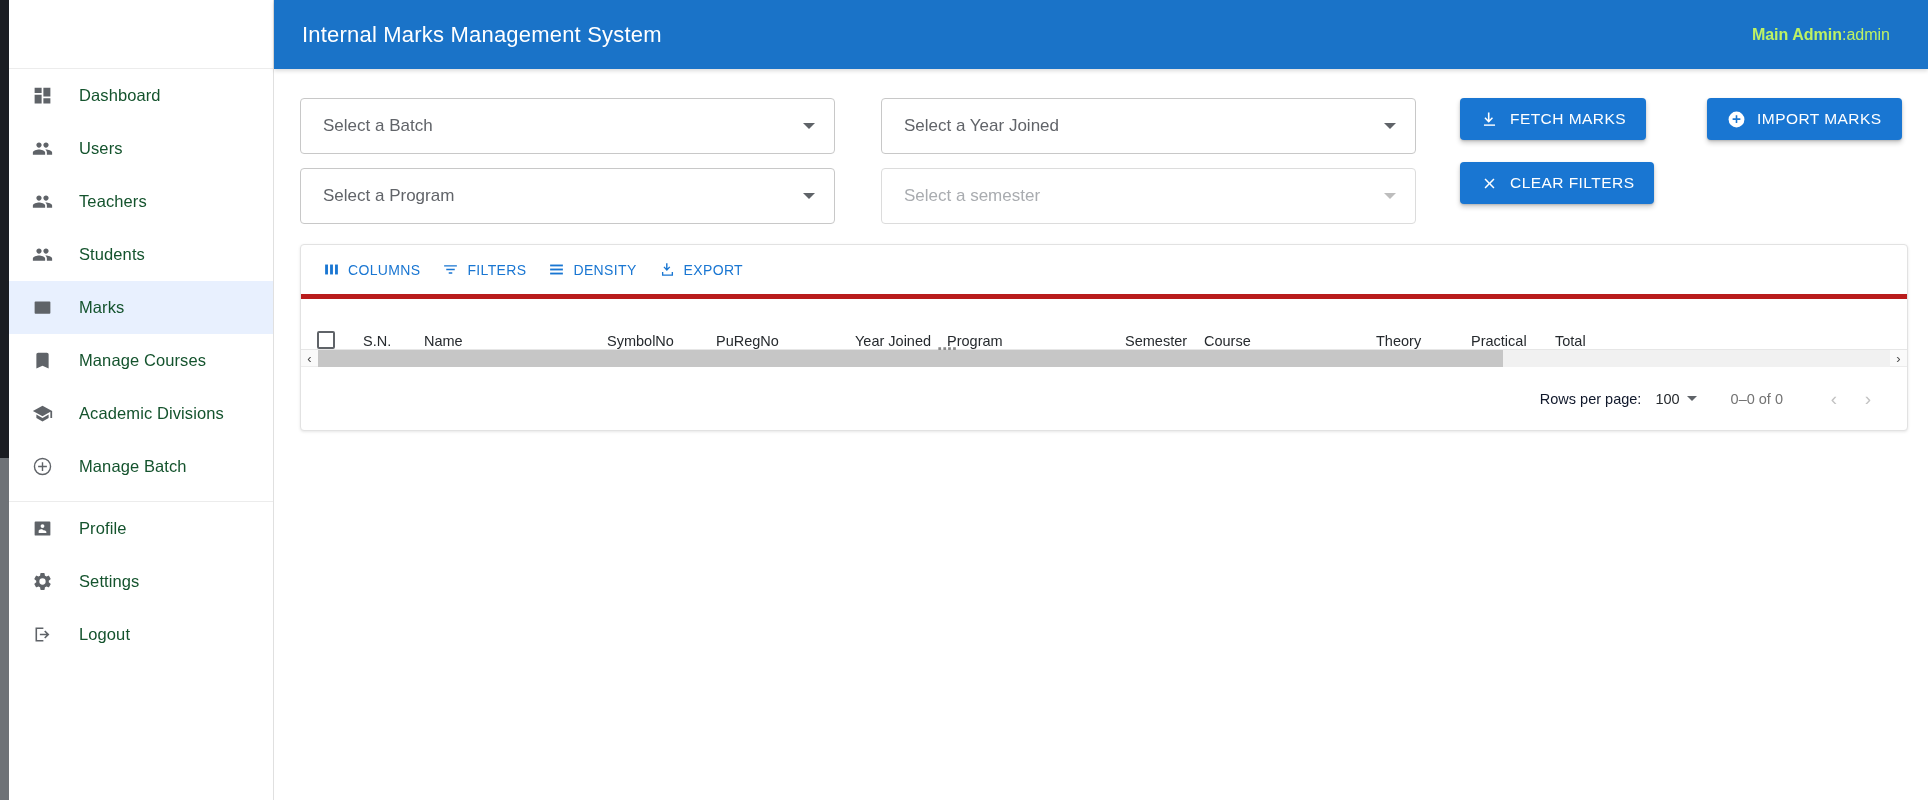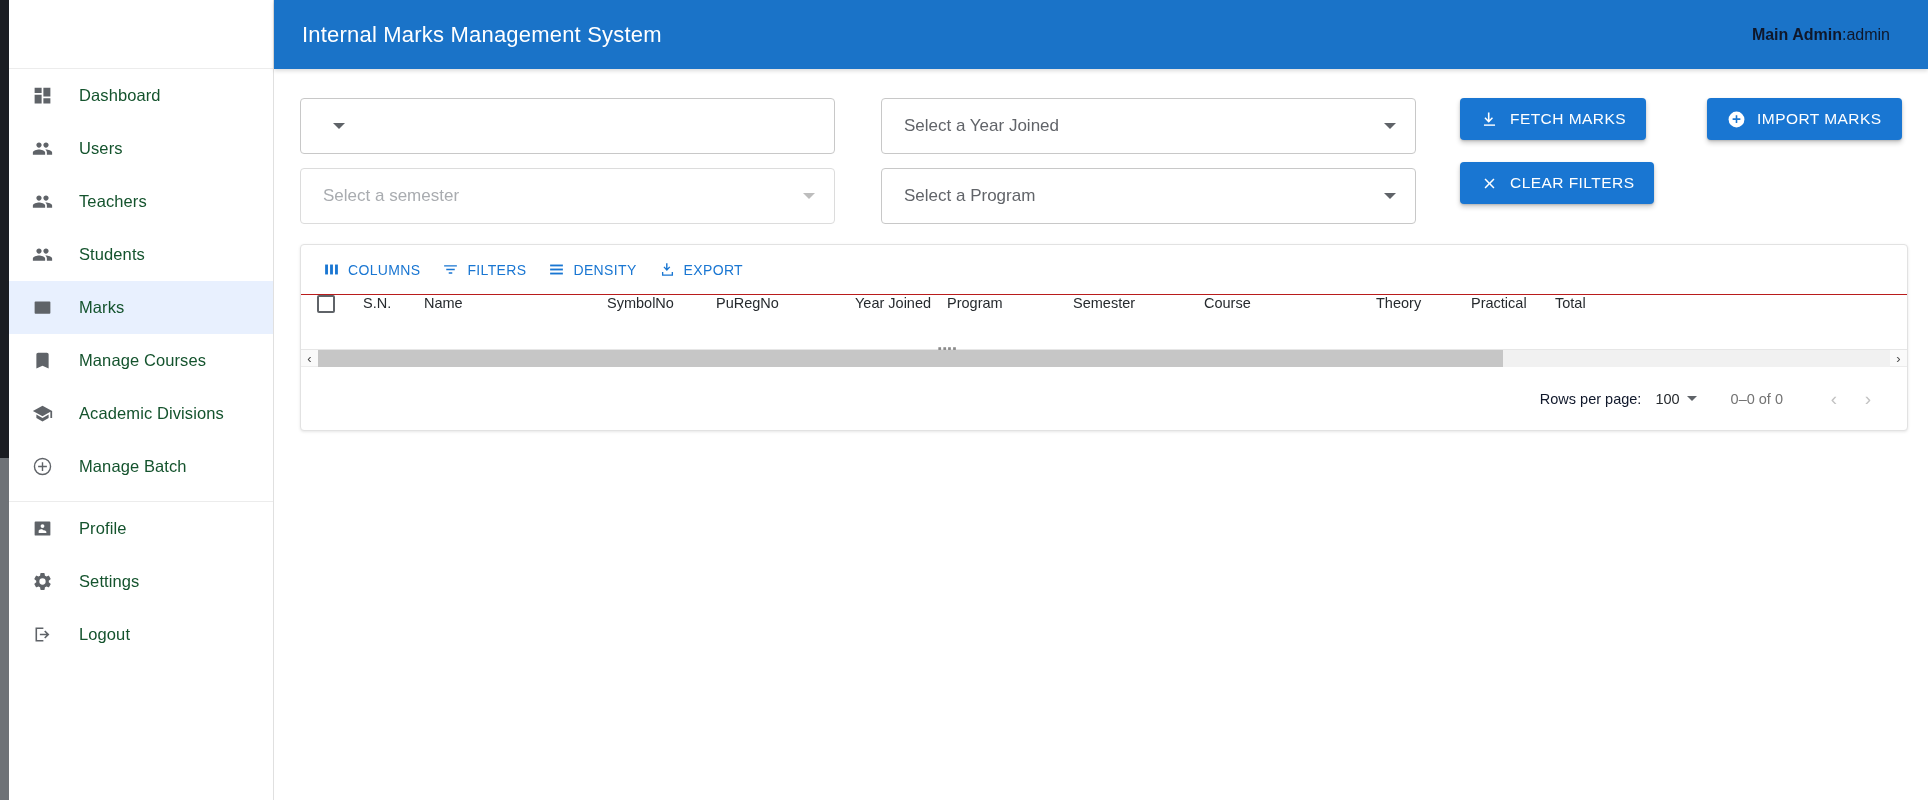--- a/index.html
+++ b/index.html
@@ -68,21 +68,21 @@
     height: 69px; flex: 0 0 69px;
     background: #1a73c8;
     display: flex; align-items: center; justify-content: space-between;
     padding: 0 38px 0 28px;
     box-shadow: 0 2px 4px rgba(0,0,0,.14);
     position: relative; z-index: 5;
   }
   #topbar .app-title {
     color: #ffffff; font-size: 22px; font-weight: 400; letter-spacing: .2px;
   }
-  #topbar .user-block { color: #0f172a; font-size: 16px; white-space: nowrap; }
+  #topbar .user-block { color: #bef264; font-size: 16px; white-space: nowrap; }
   #topbar .user-block .u-strong { font-weight: bold; }
 
   #content { flex: 1 1 auto; padding: 29px 0 0 26px; }
 
   
   .filters-wrap { display: flex; align-items: flex-start; }
   .selects-col { display: flex; flex-direction: column; gap: 14px; }
   .select-row { display: flex; gap: 46px; }
 
   .mui-select {
@@ -152,23 +152,23 @@
     background: none; border: none; border-radius: 4px;
     color: #1976d2;
     font-size: 14px; font-weight: 500; letter-spacing: .35px;
     font-family: "Liberation Sans", sans-serif;
     cursor: pointer;
   }
   .tb-btn svg { width: 17px; height: 17px; fill: #1976d2; display: block; }
 
   #grid-head {
     height: 56px;
-    border-top: 1px solid #b91c1c;
+    border-top: 5px solid #b91c1c;
     border-bottom: 1px solid #e6e6e6;
-    display: flex; align-items: flex-start;
+    display: flex; align-items: flex-end;
     position: relative;
     padding-left: 16px;
   }
   .hdr-check {
     width: 18px; height: 18px; flex: 0 0 18px;
     border: 2px solid #5f6368; border-radius: 2px;
     margin-right: 20px;
     cursor: pointer;
   }
   .hdr-cell {
@@ -363,34 +363,35 @@
       </div>
     </header>
 
     <div id="content">
 
       <div class="filters-wrap">
 
         <div class="selects-col">
           <div class="select-row">
             <div class="mui-select">
+              <span class="sel-text">Select a Batch</span>
               <span class="caret"></span>
             </div>
             <div class="mui-select">
               <span class="sel-text">Select a Year Joined</span>
               <span class="caret"></span>
             </div>
           </div>
           <div class="select-row">
+            <div class="mui-select">
+              <span class="sel-text">Select a Program</span>
+              <span class="caret"></span>
+            </div>
             <div class="mui-select disabled">
               <span class="sel-text">Select a semester</span>
-              <span class="caret"></span>
-            </div>
-            <div class="mui-select">
-              <span class="sel-text">Select a Program</span>
               <span class="caret"></span>
             </div>
           </div>
         </div>
 
         <div class="btn-col">
           <div class="btn-row">
             <button class="mbtn">
               <span>
                 <svg viewBox="0 0 24 24">
@@ -468,21 +469,21 @@
         </div>
 
         <div id="grid-head">
           <span class="hdr-check"></span>
           <span class="hdr-cell" style="left:62px">S.N.</span>
           <span class="hdr-cell" style="left:123px">Name</span>
           <span class="hdr-cell" style="left:306px">SymbolNo</span>
           <span class="hdr-cell" style="left:415px">PuRegNo</span>
           <span class="hdr-cell" style="left:554px">Year Joined</span>
           <span class="hdr-cell" style="left:646px">Program</span>
-          <span class="hdr-cell" style="left:772px">Semester</span>
+          <span class="hdr-cell" style="left:824px">Semester</span>
           <span class="hdr-cell" style="left:903px">Course</span>
           <span class="hdr-cell" style="left:1075px">Theory</span>
           <span class="hdr-cell" style="left:1170px">Practical</span>
           <span class="hdr-cell" style="left:1254px">Total</span>
         </div>
 
         <div id="grid-scrollbar">
           <span class="sb-arrow">‹</span>
           <span class="sb-track">
             <span class="sb-ellipsis">▪▪▪▪</span>

